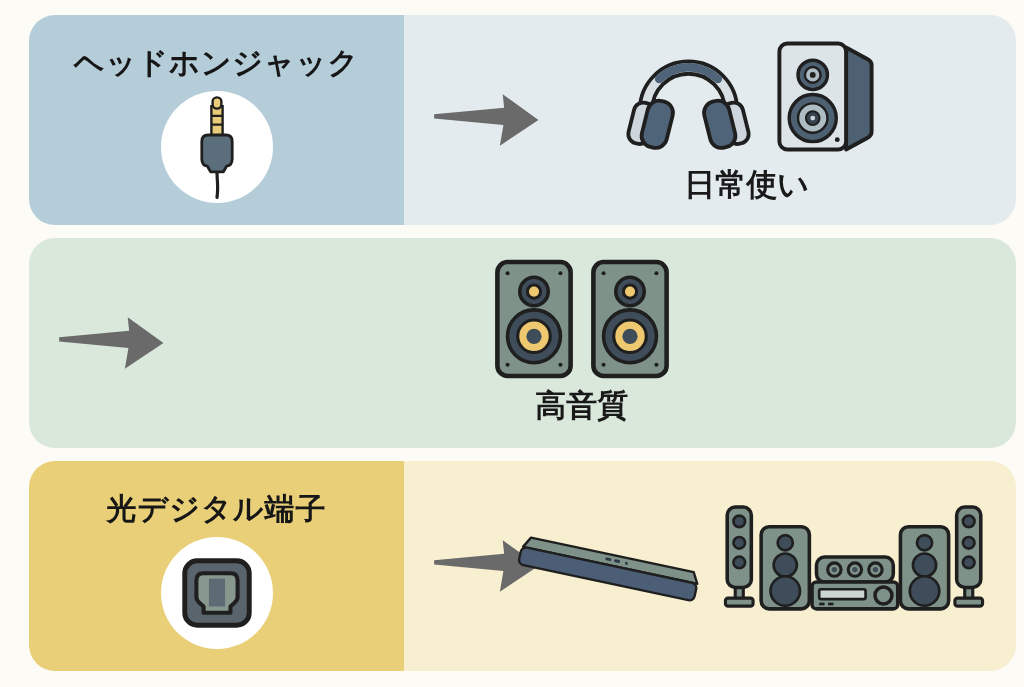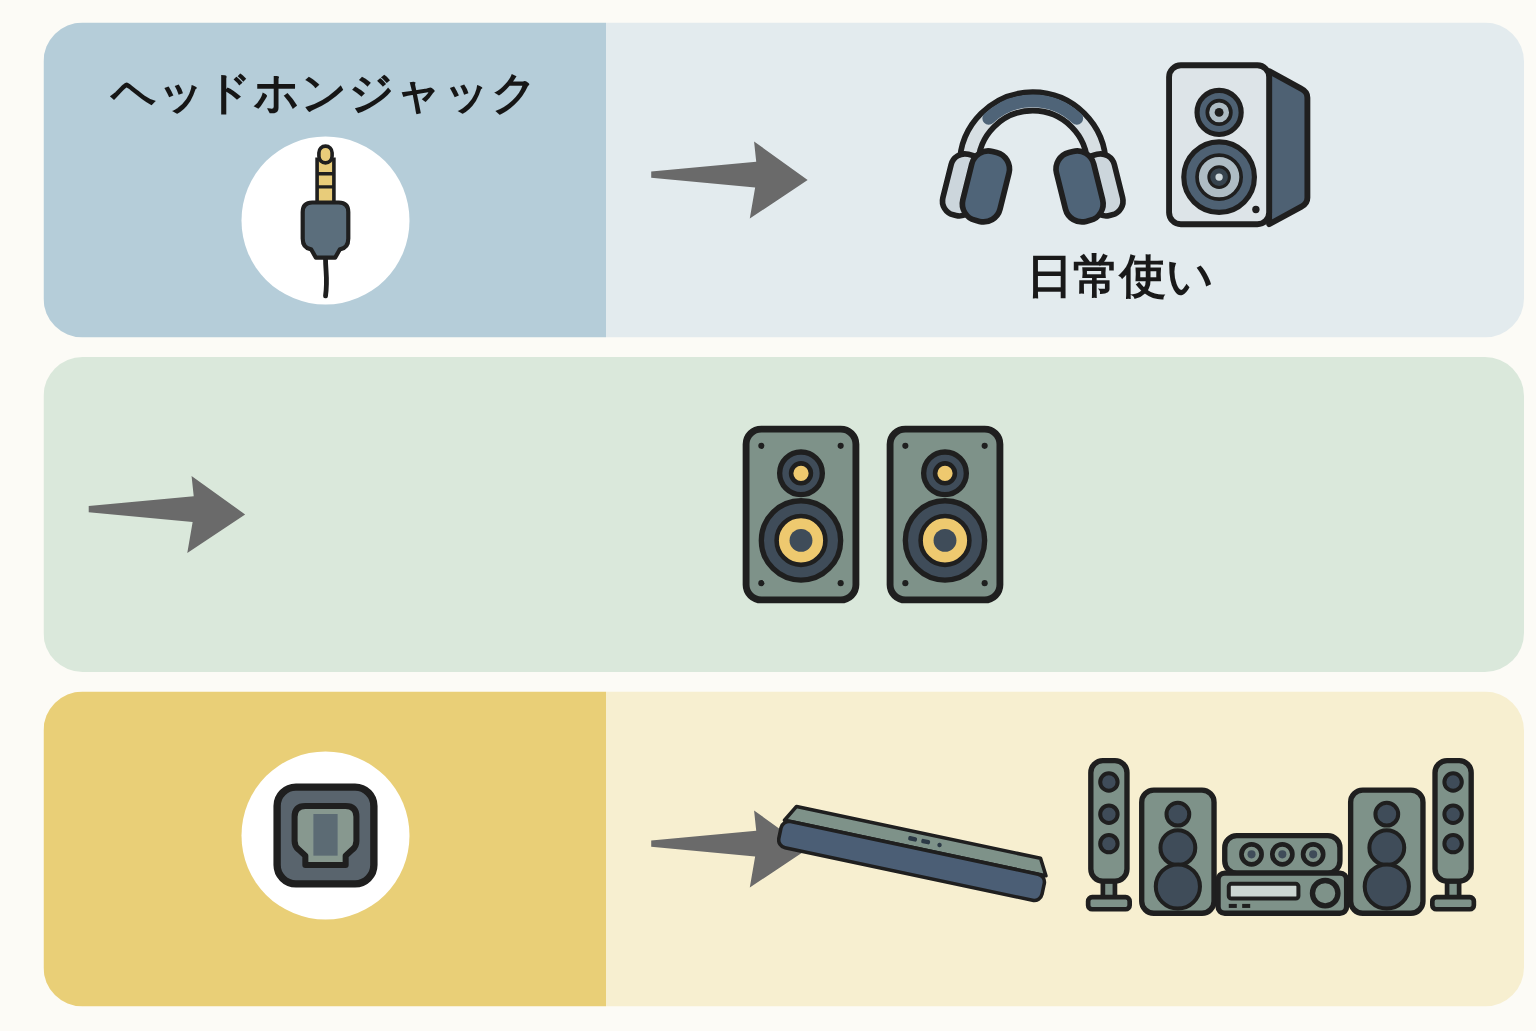--- a/index.html
+++ b/index.html
@@ -135,26 +135,28 @@
               <circle cx="13" cy="104" r="2" fill="#1f1f1f"></circle>
                 <circle cx="65" cy="104" r="2" fill="#1f1f1f"></circle>
               <circle cx="39" cy="32" r="14" fill="#3f4c59" stroke="#1f1f1f" stroke-width="3.5"></circle>
               <circle cx="39" cy="32" r="6.5" fill="#eec96f" stroke="#1f1f1f" stroke-width="3"></circle>
               <circle cx="39" cy="76" r="26" fill="#3f4c59" stroke="#1f1f1f" stroke-width="3.5"></circle>
               <circle cx="39" cy="76" r="16" fill="#eec96f" stroke="#1f1f1f" stroke-width="3"></circle>
               <circle cx="39" cy="76" r="7.5" fill="#3f4c59"></circle>
             </svg>
           </span>
         </div>
+        <div class="caption">高音質</div>
       </div>
     </div>
   </section>
 
   <section class="row row--optical" style="--left-bg: #e9cf77; --right-bg: #f7efd0;">
     <div class="left-pane">
+      <div class="row-title">光デジタル端子</div>
       <div class="icon-circle">
         <svg width="86" height="86" viewBox="0 0 96 96">
           <rect x="12" y="12" width="72" height="72" rx="14" fill="#59646d" stroke="#1f1f1f" stroke-width="5.5"></rect>
           <path d="M33,26 h30 q8,0 8,8 v18 q0,4 -3,6.5 l-5,4.5 v7 h-30 v-7 l-5,-4.5 q-3,-2.5 -3,-6.5 v-18 q0,-8 8,-8 z" fill="#87988f" stroke="#1f1f1f" stroke-width="4.5" stroke-linejoin="round"></path>
           <rect x="39" y="32" width="18" height="31" fill="#5c6b74"></rect>
         </svg>
       </div>
     </div>
     <div class="right-pane">
       <div class="arrow">

